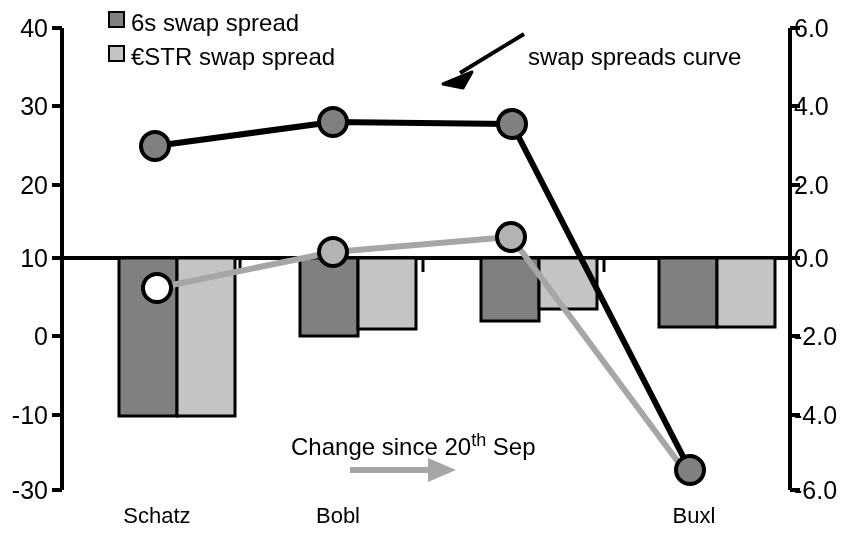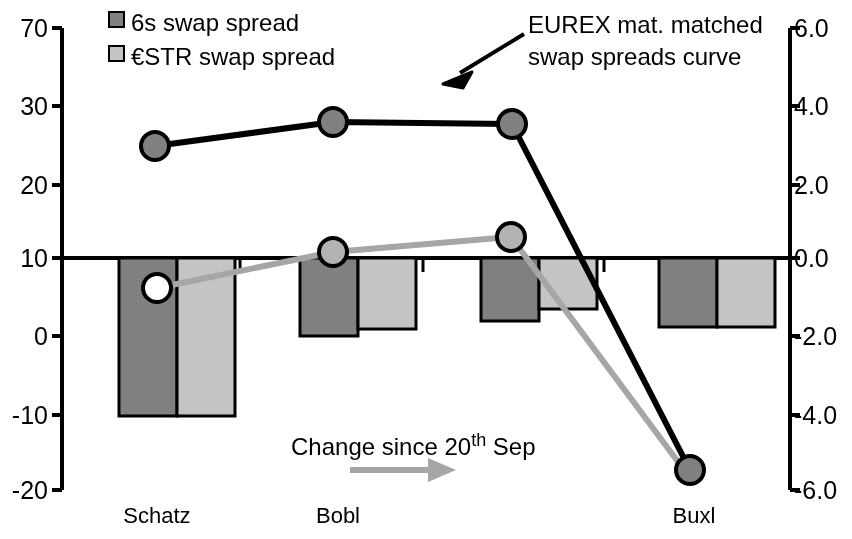--- a/index.html
+++ b/index.html
@@ -15,27 +15,27 @@
   .legend-txt{font-size:24px;line-height:24px;white-space:nowrap;}
   .annot{position:absolute;font-size:24px;line-height:29px;white-space:nowrap;}
   .annot sup{font-size:18px;vertical-align:super;line-height:0;}
   svg{position:absolute;left:0;top:0;}
 </style>
 </head>
 <body>
 
 <div id="chart-root">
 
-  <div class="axis-label ytick-left" style="top:16px">70</div>
+  <div class="axis-label ytick-left" style="top:16px">40</div>
   <div class="axis-label ytick-left" style="top:94px">30</div>
   <div class="axis-label ytick-left" style="top:173px">20</div>
   <div class="axis-label ytick-left" style="top:246px">10</div>
   <div class="axis-label ytick-left" style="top:324px">0</div>
   <div class="axis-label ytick-left" style="top:403px">-10</div>
-  <div class="axis-label ytick-left" style="top:478px">-20</div>
+  <div class="axis-label ytick-left" style="top:478px">-30</div>
 
   <div class="axis-label ytick-right" style="top:16px">6.0</div>
   <div class="axis-label ytick-right" style="top:94px">4.0</div>
   <div class="axis-label ytick-right" style="top:173px">2.0</div>
   <div class="axis-label ytick-right" style="top:246px">0.0</div>
   <div class="axis-label ytick-right" style="top:324px">-2.0</div>
   <div class="axis-label ytick-right" style="top:403px">-4.0</div>
   <div class="axis-label ytick-right" style="top:478px">-6.0</div>
 
   <div class="xcat" style="left:92px;  top:503px; width:130px;">Schatz</div>
@@ -45,21 +45,20 @@
 
   <div class="legend-item" style="left:108px; top:11px;">
     <span class="legend-sw" style="background:#808080;"></span>
     <span class="legend-txt">6s swap spread</span>
   </div>
   <div class="legend-item" style="left:108px; top:45px;">
     <span class="legend-sw" style="background:#c4c4c4;"></span>
     <span class="legend-txt">€STR swap spread</span>
   </div>
 
-  <div class="annot" style="left:528px; top:10px;">EUREX mat. matched</div>
   <div class="annot" style="left:528px; top:42px;">swap spreads curve</div>
 
   <div class="annot" style="left:291px; top:432px;"><span>Change since 20</span><sup>th</sup><span> Sep</span></div>
 
   <svg width="852" height="539" viewBox="0 0 852 539">
 
     <g>
       <path d="M62,28 L62,490" stroke="#000" stroke-width="4" fill="none"></path>
       <path d="M52,28 L62,28 M52,106 L62,106 M52,185 L62,185 M52,258 L62,258 M52,336 L62,336 M52,415 L62,415 M52,490 L62,490" stroke="#000" stroke-width="4" fill="none"></path>
     </g>

